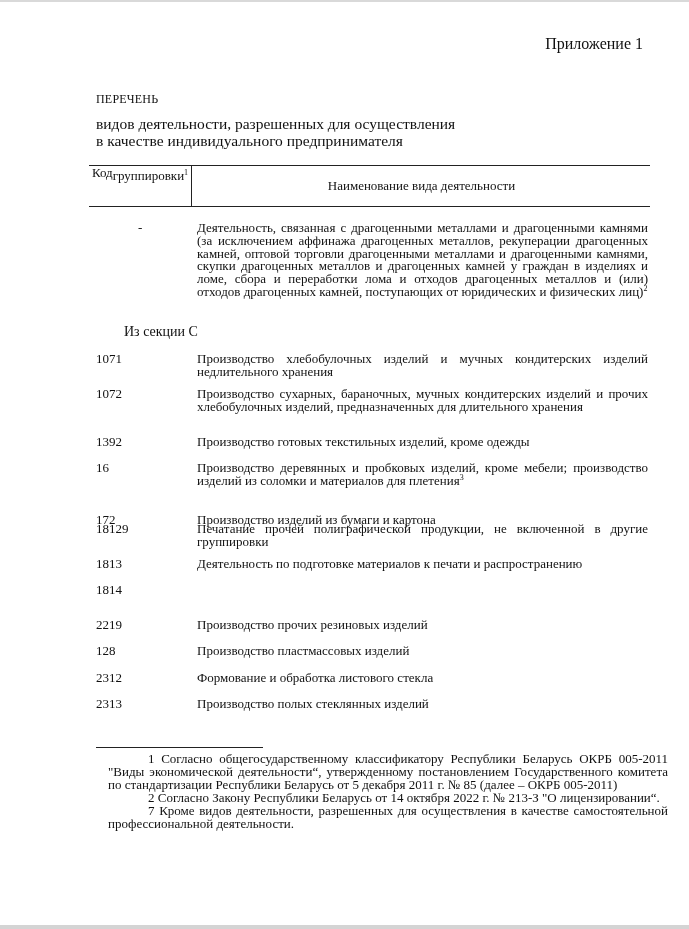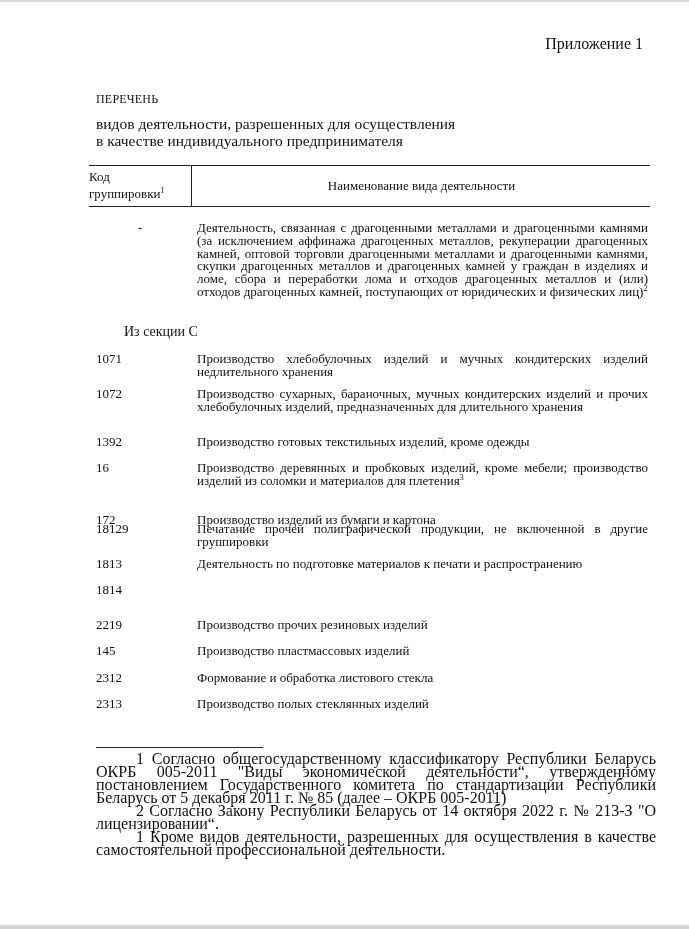--- a/index.html
+++ b/index.html
@@ -12,35 +12,35 @@
   .appendix { position: absolute; right: 46px; top: 35px; font-size: 16px; }
   .title { position: absolute; left: 96px; top: 92px; font-size: 12px; letter-spacing: 0.2px; }
   .subtitle { position: absolute; left: 96px; top: 115px; font-size: 15.5px; line-height: 17px; width: 500px; }
   .thead {
     position: absolute; left: 89px; top: 165px; width: 561px; height: 40px;
     border-top: 1.5px solid #222; border-bottom: 1.5px solid #222;
   }
   .th-code {
     position: absolute; left: 0; top: 0; width: 102px; height: 40px;
     border-right: 1.5px solid #222; font-size: 13px; line-height: 14px;
-    display: flex; flex-direction: column; justify-content: center;
+    display: flex; flex-direction: row; justify-content: center;
   }
   .th-code sup { font-size: 8px; }
   .th-name {
     position: absolute; left: 104px; top: 0; right: 0; height: 40px;
     display: flex; align-items: center; justify-content: center; font-size: 13px;
   }
   .row { position: absolute; left: 96px; width: 552px; font-size: 13px; line-height: 12.8px; }
   .row .code { position: absolute; left: 0; top: 0; width: 95px; }
   .row .code.dash { left: 42px; }
   .row .name { margin-left: 101px; text-align: justify; }
   .row .name sup { font-size: 8px; line-height: 0; }
   .row.section { font-size: 14px; margin-left: 28px; }
   .footnote-rule { position: absolute; left: 96px; top: 747px; width: 167px; height: 1px; background: #222; }
-  .footnotes { position: absolute; left: 96px; top: 752px; width: 560px; font-size: 16px; line-height: 13px; text-align: justify; }
+  .footnotes { position: absolute; left: 108px; top: 752px; width: 560px; font-size: 13px; line-height: 13px; text-align: justify; }
   .footnotes p { margin: 0; text-indent: 40px; }
   .footnotes p.last { text-align-last: left; }
 </style>
 </head>
 <body>
 
 <div class="frame-top"></div>
 
 <div class="appendix">Приложение 1</div>
 
@@ -105,34 +105,34 @@
 <div class="row" style="top:584px">
   <span class="code">1814</span>
 </div>
 
 <div class="row" style="top:619px">
   <span class="code">2219</span>
   <div class="name">Производство прочих резиновых изделий</div>
 </div>
 
 <div class="row" style="top:645px">
-  <span class="code">145</span>
+  <span class="code">128</span>
   <div class="name">Производство пластмассовых изделий</div>
 </div>
 
 <div class="row" style="top:672px">
   <span class="code">2312</span>
   <div class="name">Формование и обработка листового стекла</div>
 </div>
 
 <div class="row" style="top:698px">
   <span class="code">2313</span>
   <div class="name">Производство полых стеклянных изделий</div>
 </div>
 
 <div class="footnote-rule"></div>
 <div class="footnotes">
   <p>1 Согласно общегосударственному классификатору Республики Беларусь ОКРБ 005-2011 "Виды экономической деятельности“, утвержденному постановлением Государственного комитета по стандартизации Республики Беларусь от 5 декабря 2011 г. № 85 (далее – ОКРБ 005-2011)</p>
   <p>2 Согласно Закону Республики Беларусь от 14 октября 2022 г. № 213-З "О лицензировании“.</p>
-  <p class="last">1 Кроме видов деятельности, разрешенных для осуществления в качестве самостоятельной профессиональной деятельности.</p>
+  <p class="last">7 Кроме видов деятельности, разрешенных для осуществления в качестве самостоятельной профессиональной деятельности.</p>
 </div>
 
 <div class="frame-bottom"></div>
 
 </body></html>

